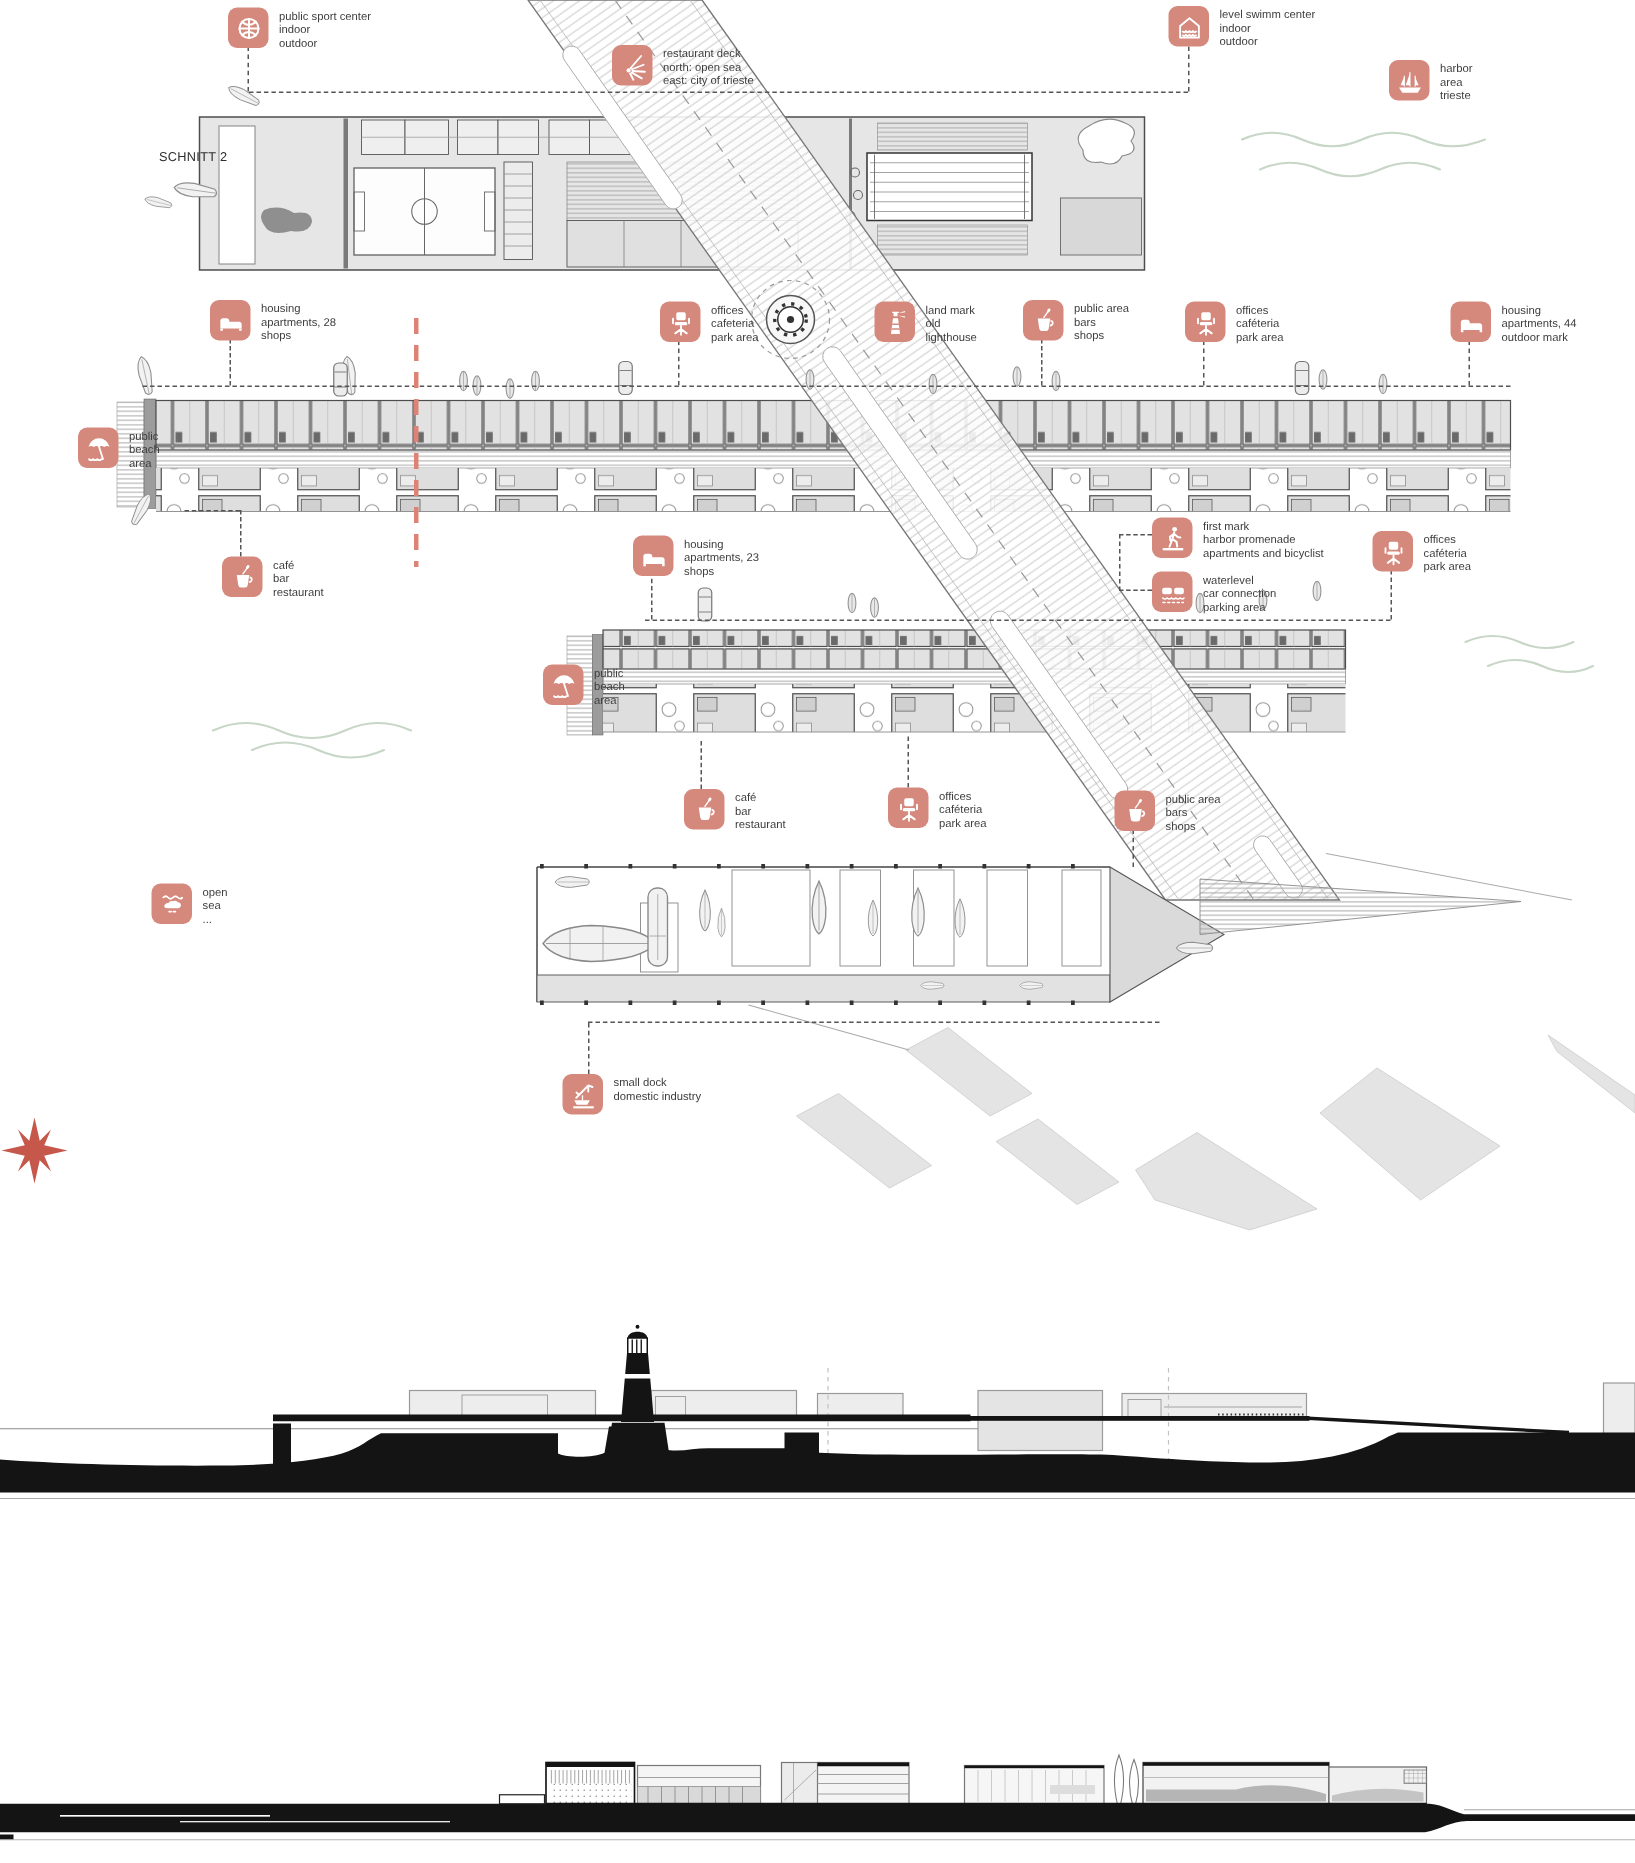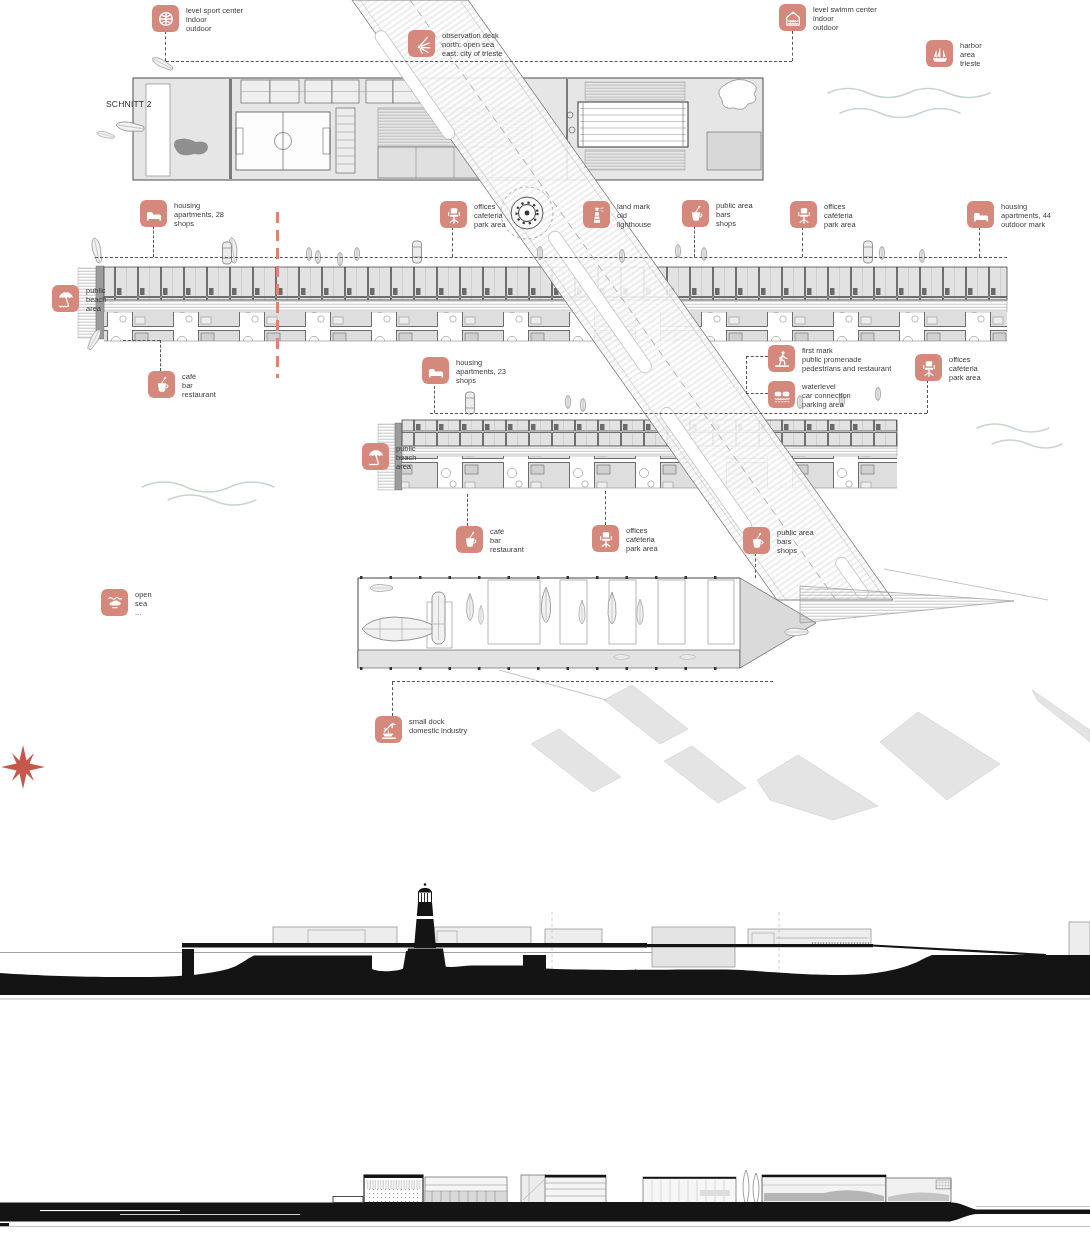--- a/index.html
+++ b/index.html
@@ -365,37 +365,37 @@
 <div class="lbl" style="left:152px;top:5px">
   <span class="badge">
         <svg viewBox="0 0 24 24">
           <g fill="none" stroke="#fff" stroke-width="1.6" stroke-linecap="round">
             <circle cx="12" cy="12" r="7.6"></circle>
             <path d="M4.4 12h15.2M12 4.4v15.2M6.4 6.6c3.4 3.4 7.8 3.4 11.2 0M6.4 17.4c3.4-3.4 7.8-3.4 11.2 0"></path>
           </g>
         </svg>
       </span>
   <span class="txt">
-        <span>level sport center</span>
+        <span>public sport center</span>
         <span>indoor</span>
         <span>outdoor</span>
       </span>
 </div>
 
 <div class="lbl" style="left:408px;top:30px">
   <span class="badge">
         <svg viewBox="0 0 24 24">
           <g stroke="#fff" stroke-width="1.5" stroke-linecap="round" fill="none">
             <path d="M10 13.8 18.5 4M11.2 14.6l9.3-3.6M11.6 16l9.9.6M11 17.3l8 4.6M9.7 18l2.6 5"></path>
           </g>
           <circle cx="8.5" cy="15.5" r="1.7" fill="#fff"></circle>
         </svg>
       </span>
   <span class="txt">
-        <span>observation deck</span>
+        <span>restaurant deck</span>
         <span>north: open sea</span>
         <span>east: city of trieste</span>
       </span>
 </div>
 
 <div class="lbl" style="left:779px;top:4px">
   <span class="badge">
         <svg viewBox="0 0 24 24">
           <g fill="none" stroke="#fff" stroke-width="1.5" stroke-linejoin="round">
             <path d="M4.5 20.5v-9.3L12 5l7.5 6.2v9.3z"></path>
@@ -598,22 +598,22 @@
             <circle cx="13.3" cy="4.6" r="1.9"></circle>
             <rect x="3.8" y="19.6" width="16.4" height="1.9"></rect>
           </g>
           <g fill="none" stroke="#fff" stroke-width="1.6" stroke-linecap="round">
             <path d="M12.9 7.2l-1.3 5.2M11.6 12.4 9.2 18.6M11.6 12.4l3.2 2.3.6 3.7M12.5 8.4 9.6 10.6l.3 3M13.1 8.3l2.6 2.5 2.2.4"></path>
           </g>
         </svg>
       </span>
   <span class="txt">
         <span>first mark</span>
-        <span>public promenade</span>
-        <span>pedestrians and restaurant</span>
+        <span>harbor promenade</span>
+        <span>apartments and bicyclist</span>
       </span>
 </div>
 
 <div class="lbl" style="left:768px;top:381px">
   <span class="badge">
         <svg viewBox="0 0 24 24">
           <g fill="#fff">
             <rect x="3.3" y="8.2" width="7.8" height="5.2" rx="1.8"></rect>
             <rect x="12.9" y="8.2" width="7.8" height="5.2" rx="1.8"></rect>
           </g>

